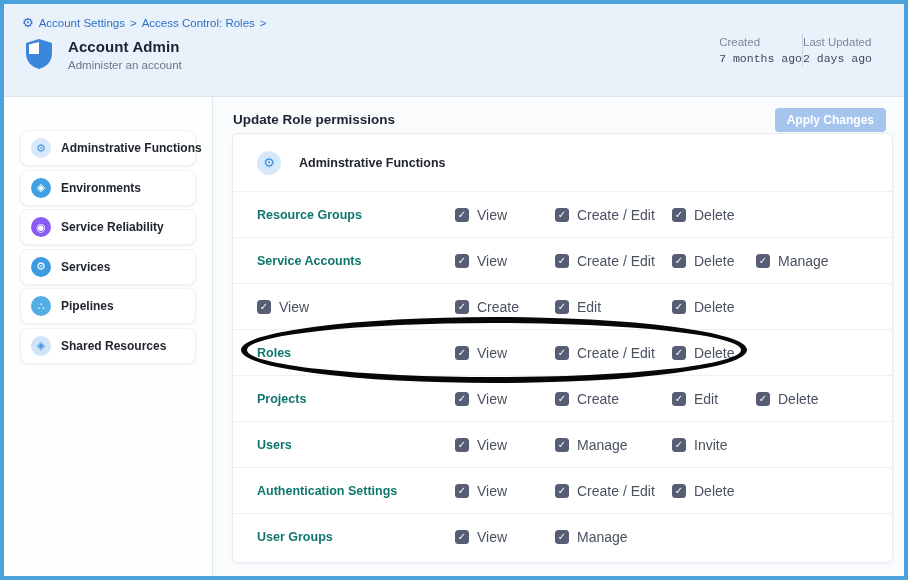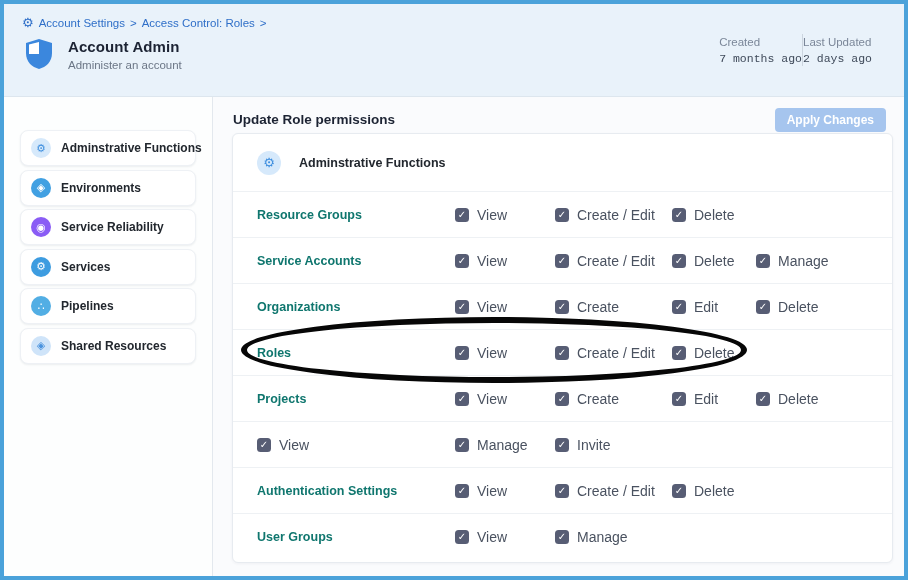--- a/index.html
+++ b/index.html
@@ -170,21 +170,20 @@
     <span class="cb-label">Delete</span>
   </label>
 
   <label class="perm-cell">
     <span class="cb">✓</span>
     <span class="cb-label">Manage</span>
   </label>
 </div>
 
   <div class="perm-row">
-    <div class="perm-label">Organizations</div>
 
   <label class="perm-cell">
     <span class="cb">✓</span>
     <span class="cb-label">View</span>
   </label>
 
   <label class="perm-cell">
     <span class="cb">✓</span>
     <span class="cb-label">Create</span>
   </label>
@@ -237,20 +236,21 @@
     <span class="cb-label">Edit</span>
   </label>
 
   <label class="perm-cell">
     <span class="cb">✓</span>
     <span class="cb-label">Delete</span>
   </label>
 </div>
 
   <div class="perm-row">
+    <div class="perm-label">Users</div>
 
   <label class="perm-cell">
     <span class="cb">✓</span>
     <span class="cb-label">View</span>
   </label>
 
   <label class="perm-cell">
     <span class="cb">✓</span>
     <span class="cb-label">Manage</span>
   </label>

